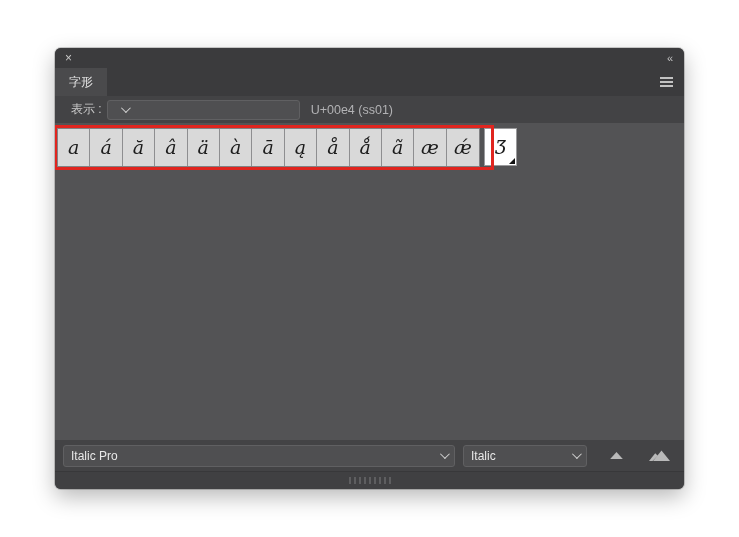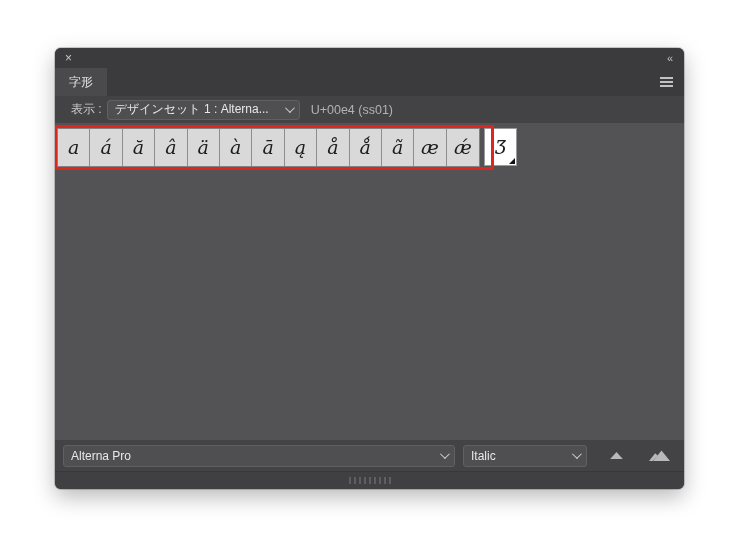--- a/index.html
+++ b/index.html
@@ -120,21 +120,20 @@
     <div class="menu-icon">
       <i></i>
         <i></i>
         <i></i>
     </div>
   </div>
 
   <div class="toolbar">
     <span class="toolbar-label">表示 :</span>
     <div class="select display-select">
-      <span>デザインセット 1 : Alterna...</span>
       <span class="chev"></span>
     </div>
     <span class="status-text">U+00e4 (ss01)</span>
   </div>
 
   <div class="content">
     <div class="glyph-row">
       <div class="cells">
 
           <div class="cell">a</div>
@@ -166,21 +165,21 @@
       <div class="sel-cell">
         <span>Ʒ</span>
         <span class="alt-badge"></span>
       </div>
       <div class="annotation-box"></div>
     </div>
   </div>
 
   <div class="bottombar">
     <div class="select font-select">
-      <span>Alterna Pro</span>
+      <span>Italic Pro</span>
       <span class="chev"></span>
     </div>
     <div class="select style-select">
       <span>Italic</span>
       <span class="chev"></span>
     </div>
     <div class="zoom-out-btn">
       <svg width="15" height="9" viewBox="0 0 15 9">
         <path d="M7.5 1 L13.8 8 H1.2 Z" fill="#b9b9b9"></path>
       </svg>

